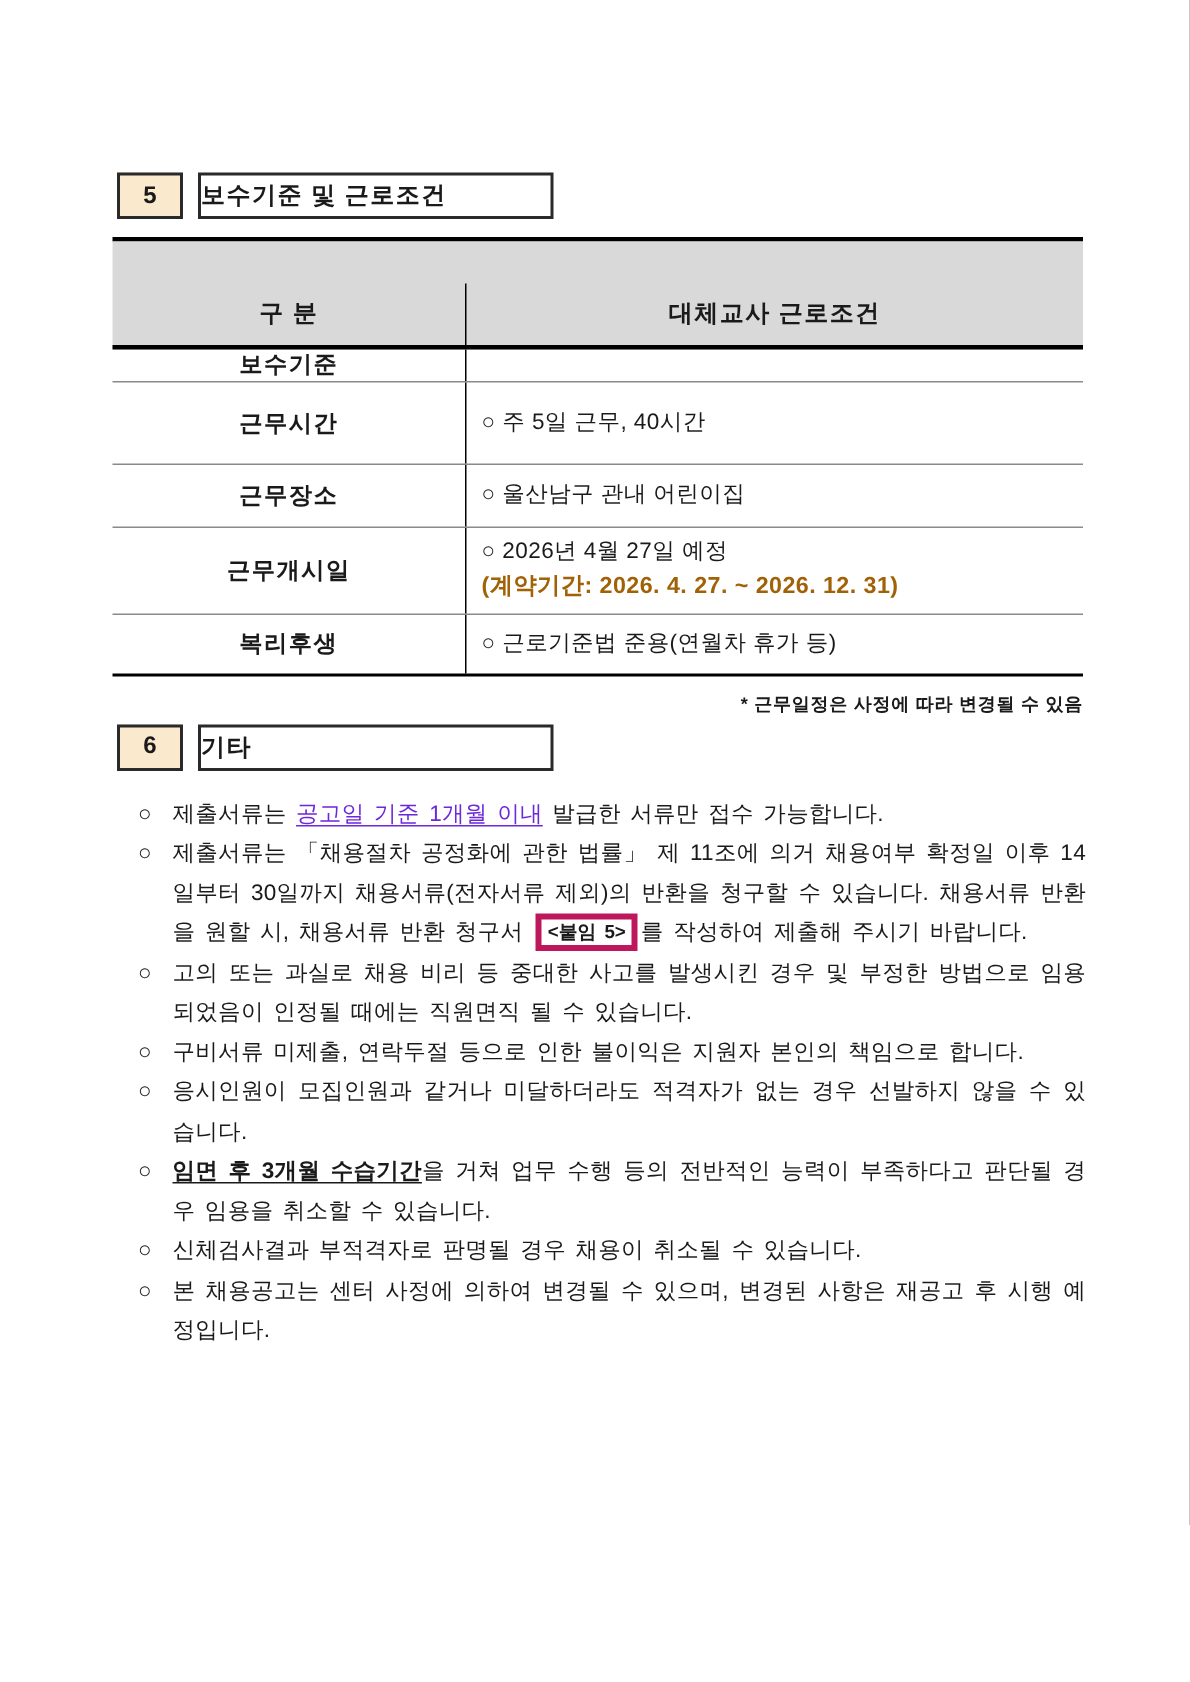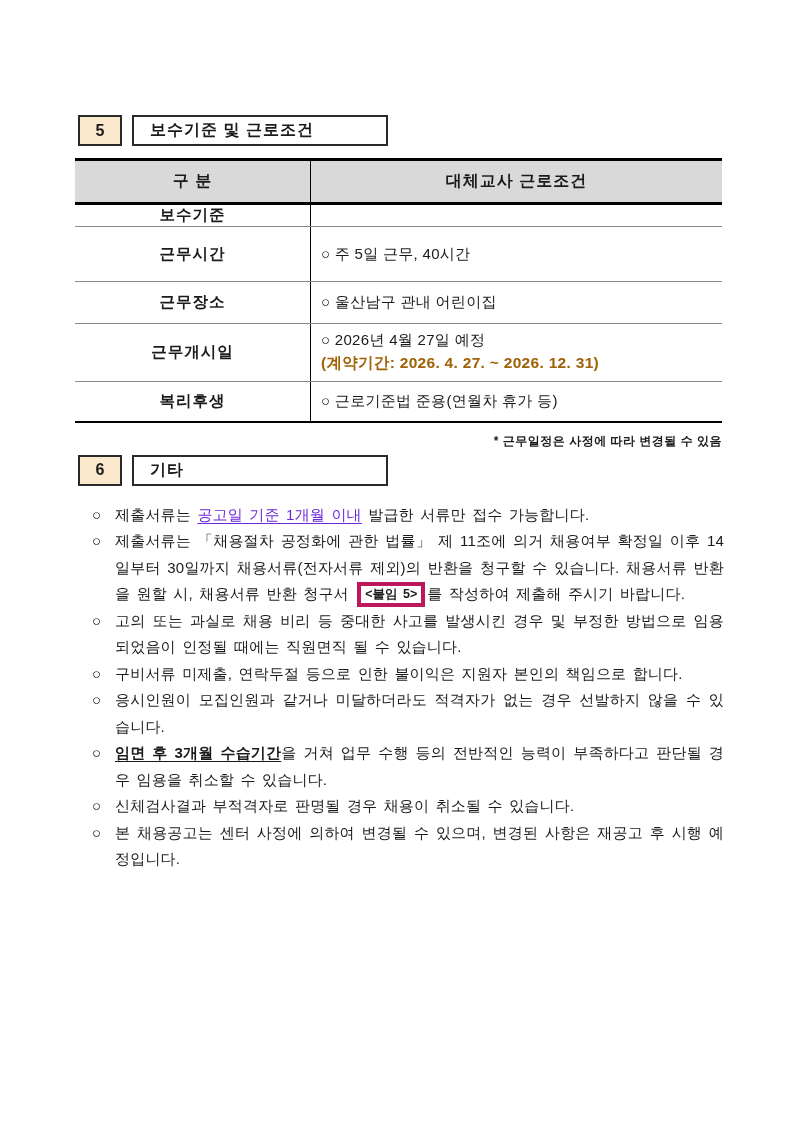--- a/index.html
+++ b/index.html
@@ -11,36 +11,36 @@
   }
 
   
   .section-header { display:flex; align-items:stretch; gap:10px; margin-left:78px; height:31px; }
   .num-box {
     width:44px; background:#fbe9cd; border:2px solid #2a2a2a;
     display:flex; align-items:center; justify-content:center;
     font-weight:bold; font-size:16px;
   }
   .title-box {
-    width:256px; background:#ffffff; border:2px solid #2a2a2a;
-    display:flex; align-items:center; padding-left:16px;
+    width:237px; background:#ffffff; border:2px solid #2a2a2a;
+    display:flex; align-items:center; padding-left:0;
     font-weight:bold; font-size:16px; letter-spacing:1px;
   }
 
   
   .ctable {
     width:647px; margin:12px 0 0 75px;
     border-top:3px solid #000; border-bottom:2px solid #000;
   }
   .thead {
     display:grid; grid-template-columns:236px 1fr;
     background:#d9d9d9; border-bottom:3px solid #000;
   }
   .thead > div {
-    padding:10px 0; text-align:center; font-weight:bold; font-size:16px; letter-spacing:1px;
+    padding:10px 0; text-align:center; font-weight:bold; font-size:16px; letter-spacing:1px;margin-top:28px;
   }
   .thead .tc-left { border-right:1.5px solid #000; }
   .thead .tc-right span { text-underline-offset:3px;text-align:center; }
   .trow { display:grid; grid-template-columns:236px 1fr; border-bottom:1px solid #8a8a8a; }
   .trow:last-child { border-bottom:none; }
   .tcell-label {
     border-right:1.5px solid #000;
     display:flex; align-items:center; justify-content:center;
     font-weight:bold; font-size:15.5px; letter-spacing:1px;
   }

